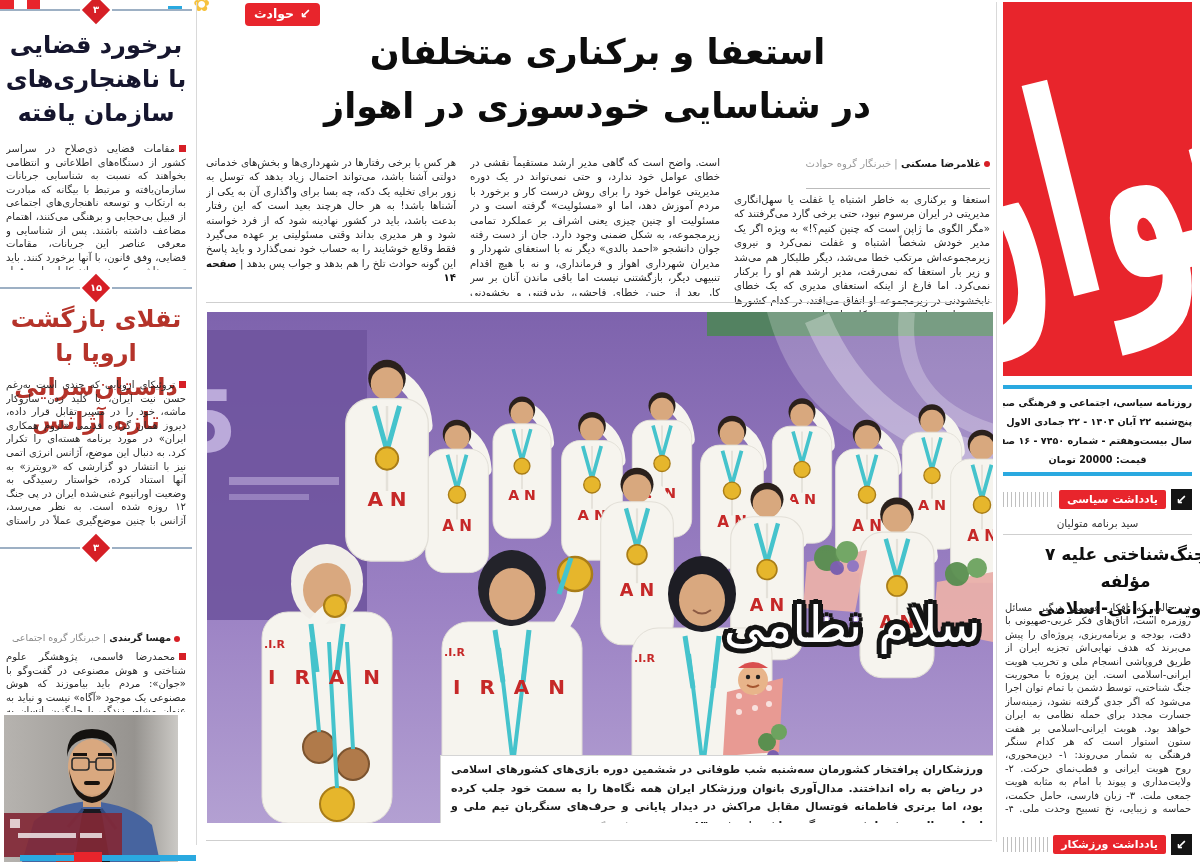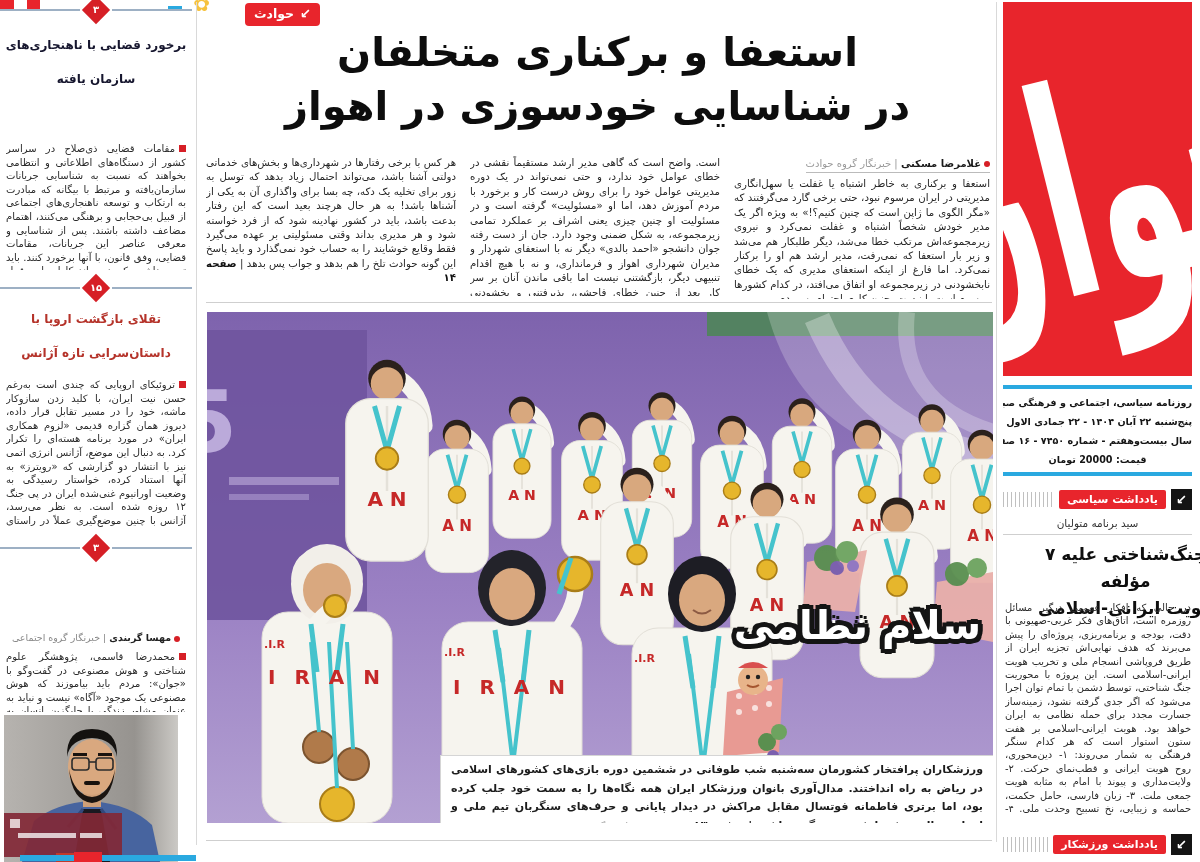--- a/index.html
+++ b/index.html
@@ -6,40 +6,40 @@
   #page{position:relative;width:1200px;height:862px;background:#ffffff;overflow:hidden;
         font-family:"DejaVu Sans",sans-serif;direction:rtl;margin:0 auto;}
   .abs{position:absolute;}
   .jt{text-align:justify;text-align-last:right;}
   
   .col-divider{left:0;width:192px;height:24px;display:flex;align-items:center;}
   .col-divider .dl{flex:1;height:2px;background:#9db0c4;}
   .diamond{width:20px;height:20px;background:#d61f26;transform:rotate(45deg);
            display:flex;align-items:center;justify-content:center;margin:0 6px;flex:none;}
   .diamond i{transform:rotate(-45deg);color:#fff;font-size:10px;font-weight:bold;font-style:normal;line-height:1;}
-  .lc-head{left:4px;width:184px;text-align:center;font-weight:bold;font-size:12px;line-height:34px;color:#16162e;}
+  .lc-head{left:4px;width:184px;text-align:center;font-weight:bold;font-size:24px;line-height:34px;color:#16162e;}
   .lc-head.red{color:#b5332a;}
   .lc-body{left:6px;width:180px;font-size:10px;line-height:13.6px;color:#2a2a2a;overflow:hidden;}
   .bullet{display:inline-block;width:7px;height:7px;background:#d61f26;margin-left:4px;}
   .byline{font-size:9.5px;color:#888;text-align:center;}
   .byline b{color:#222;}
   .byline .dot{display:inline-block;width:6px;height:6px;border-radius:50%;background:#d61f26;margin-left:3px;vertical-align:middle;}
   
   .vline{width:1px;background:#d9d9d9;}
   .sec-badge{display:flex;align-items:center;gap:6px;background:#e8252c;color:#fff;
              border-radius:4px;padding:3px 9px;font-size:12.5px;font-weight:bold;line-height:1.3;}
   .sec-badge .arr{font-size:13px;font-weight:bold;}
-  .main-head{left:200px;width:795px;text-align:center;font-weight:bold;color:#0d0d0d;font-size:40px;line-height:52px;}
+  .main-head{left:200px;width:795px;text-align:center;font-weight:bold;color:#0d0d0d;font-size:35px;line-height:52px;}
   .art-col{font-size:10.2px;line-height:14.4px;color:#262626;overflow:hidden;}
-  .art-byline{font-size:10px;color:#999;border-bottom:1px solid #bbb;padding-bottom:3px;margin-bottom:4px;display:inline-block;}
+  .art-byline{font-size:10px;color:#999;border-bottom:1px solid #bbb;padding-bottom:19px;margin-bottom:4px;display:inline-block;}
   .art-byline b{color:#1a1a1a;}
   .pageref{font-weight:bold;color:#111;}
   
   #photoBox{left:207px;top:312px;width:786px;height:511px;overflow:hidden;background:#9277bd;}
-  .overlay-head{right:12px;text-align:right;color:#fff;font-weight:bold;font-size:40px;line-height:70px;
+  .overlay-head{right:12px;text-align:right;color:#fff;font-weight:normal;font-size:50px;line-height:70px;
      text-shadow:4px 4px 0 #141414,-4px 4px 0 #141414,4px -4px 0 #141414,-4px -4px 0 #141414,
                  0 5px 0 #141414,5px 0 0 #141414,-5px 0 0 #141414,0 -5px 0 #141414;}
   .caption{background:#fff;border:1px solid #d5d5d5;padding:5px 10px 4px;font-size:11px;font-weight:bold;
            line-height:18.5px;color:#1c1c1c;text-align:justify;text-align-last:right;overflow:hidden;}
   .caption .credit{font-weight:normal;font-size:9px;color:#8a8a8a;}
   .caption .dot{display:inline-block;width:6px;height:6px;border-radius:50%;background:#e8252c;margin:0 3px;vertical-align:middle;}
   
   #logo{left:1003px;top:2px;width:189px;height:374px;background:#e8252c;overflow:hidden;}
   .cyanbar{height:4px;background:#2aa9e0;}
   .mast-info{left:1003px;width:189px;text-align:center;font-size:9.6px;font-weight:bold;color:#151515;

